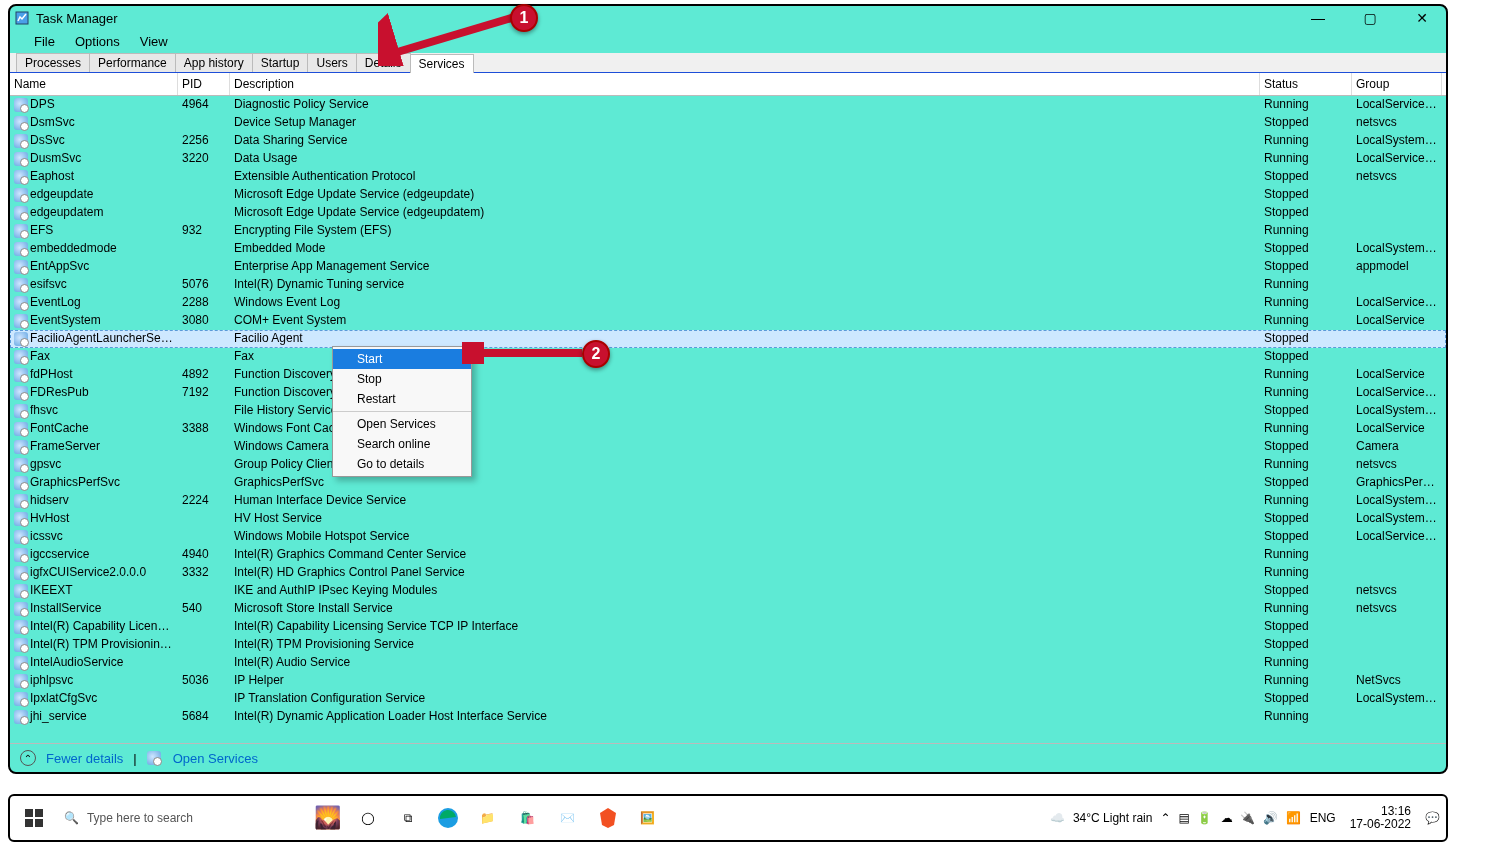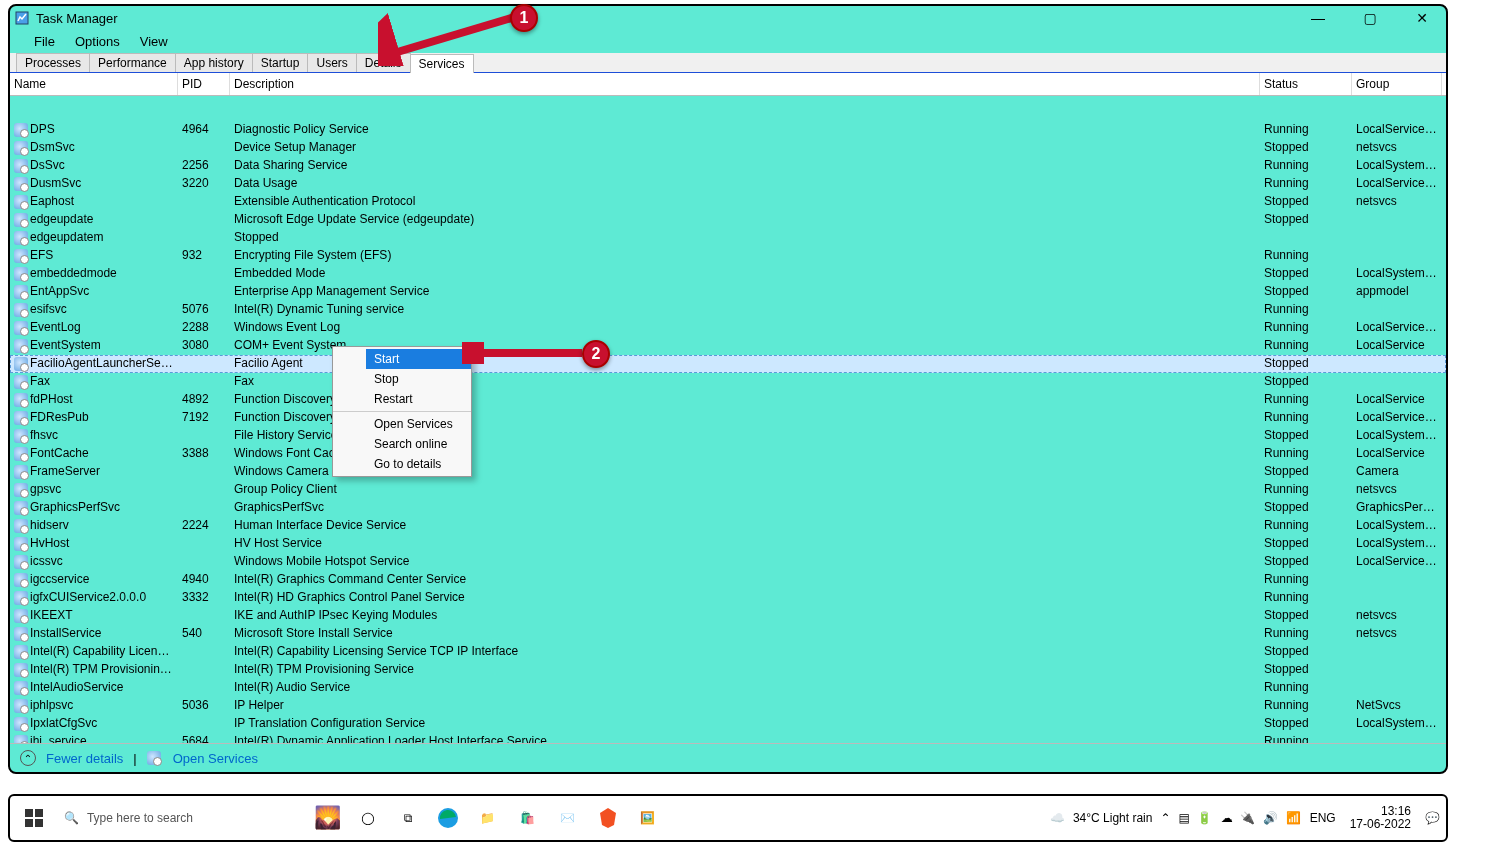--- a/index.html
+++ b/index.html
@@ -8,32 +8,32 @@
   .titlebar { display: flex; align-items: center; height: 24px; padding: 0 4px; }
   .titlebar .app-icon { width: 16px; height: 16px; margin-right: 6px; display:flex; align-items:center; justify-content:center; }
   .titlebar .title { font-size: 13px; }
   .win-controls { margin-left: auto; display: flex; gap: 12px; }
   .win-btn { width: 40px; height: 20px; display:flex; align-items:center; justify-content:center; font-size:14px; }
   .menubar { display: flex; gap: 12px; padding: 2px 8px; font-size: 13px; margin-left: 12px; }
   .menubar span { padding: 2px 4px; }
   .tabbar { display: flex; padding: 0 6px; border-bottom: 1px solid #1d4ed8; background: #f0f0f0; }
   .tab { border: 1px solid #bbb; border-bottom: none; padding: 2px 8px; margin-right: -1px; background: #e8e8e8; font-size: 12px; }
   .tab.active { background: #fff; position: relative; top: 1px; }
-  .grid { flex: 1; overflow: hidden; display:flex; flex-direction:column;gap:25px; }
+  .grid { flex: 1; overflow: hidden; display:flex; flex-direction:column; }
   .cols { display: grid; grid-template-columns: 168px 52px 1030px 92px 90px; }
   .hdr { border-bottom: 1px solid #bbb; background: #fff; }
   .hdr .cell { padding: 4px; font-size: 12px; border-right: 1px solid #ddd; }
   .body { flex:1; overflow-y: scroll; }
   .row { height: 18px; }
   .row .cell { padding: 1px 4px; font-size: 12px; white-space: nowrap; overflow: hidden; text-overflow: ellipsis; }
   .row.selected { background: #cde8ff; outline: 1px dashed #5a9ad8; outline-offset: -1px; }
   .svc-icon { display:inline-block; width:14px; height:14px; vertical-align:middle; margin-right:2px; background: radial-gradient(circle at 40% 40%, #cfe6ff, #5aa0e0); border-radius:3px; position:relative; }
   .svc-icon::after { content:''; position:absolute; right:-1px; bottom:-1px; width:7px; height:7px; border:1px solid #888; border-radius:50%; background:#fff; }
   .ctx-menu { position: absolute; background:#f8f8f8; border:1px solid #999; box-shadow: 4px 4px 6px rgba(0,0,0,.25); width: 140px; padding:2px 0; }
-  .ctx-item { padding:3px 8px 3px 8px; font-size:12px;margin-left:33px; }
+  .ctx-item { padding:3px 8px 3px 24px; font-size:12px; }
   .ctx-item.hl { background:#1a7de0; color:#fff; }
   .ctx-sep { border-top:1px solid #ccc; margin:2px 0; }
   .footer { border-top:1px solid #bbb; padding:6px 10px; display:flex; align-items:center; gap:10px; font-size:13px; }
   .footer a { color:#0066cc; text-decoration:none; display:flex; align-items:center; gap:4px; }
   .circ-up { width:16px; height:16px; border:1px solid #555; border-radius:50%; display:inline-flex; align-items:center; justify-content:center; font-size:10px; }
   .taskbar { position:absolute; bottom:2px; left:8px; width:1440px; height:48px; border:2px solid #000; border-radius:6px; background:#fff; display:flex; align-items:center; padding:0 6px; gap:4px; }
   .start { width:36px; height:36px; display:flex; align-items:center; justify-content:center; }
   .search { flex:0 0 250px; height:32px; display:flex; align-items:center; gap:8px; padding:0 8px; color:#555; }
   .tray { margin-left:auto; display:flex; align-items:center; gap:8px; font-size:12px; }
   .tb-icon { width:36px; height:36px; display:flex; align-items:center; justify-content:center; border-radius:2px; }
@@ -120,20 +120,21 @@
         <div class="cols row">
           <div class="cell"><span class="svc-icon"></span><span>edgeupdate</span></div>
           <div class="cell"></div>
           <div class="cell">Microsoft Edge Update Service (edgeupdate)</div>
           <div class="cell">Stopped</div>
           <div class="cell"></div>
         </div>
         <div class="cols row">
           <div class="cell"><span class="svc-icon"></span><span>edgeupdatem</span></div>
           <div class="cell"></div>
+          <div class="cell">Microsoft Edge Update Service (edgeupdatem)</div>
           <div class="cell">Stopped</div>
           <div class="cell"></div>
         </div>
         <div class="cols row">
           <div class="cell"><span class="svc-icon"></span><span>EFS</span></div>
           <div class="cell">932</div>
           <div class="cell">Encrypting File System (EFS)</div>
           <div class="cell">Running</div>
           <div class="cell"></div>
         </div>

